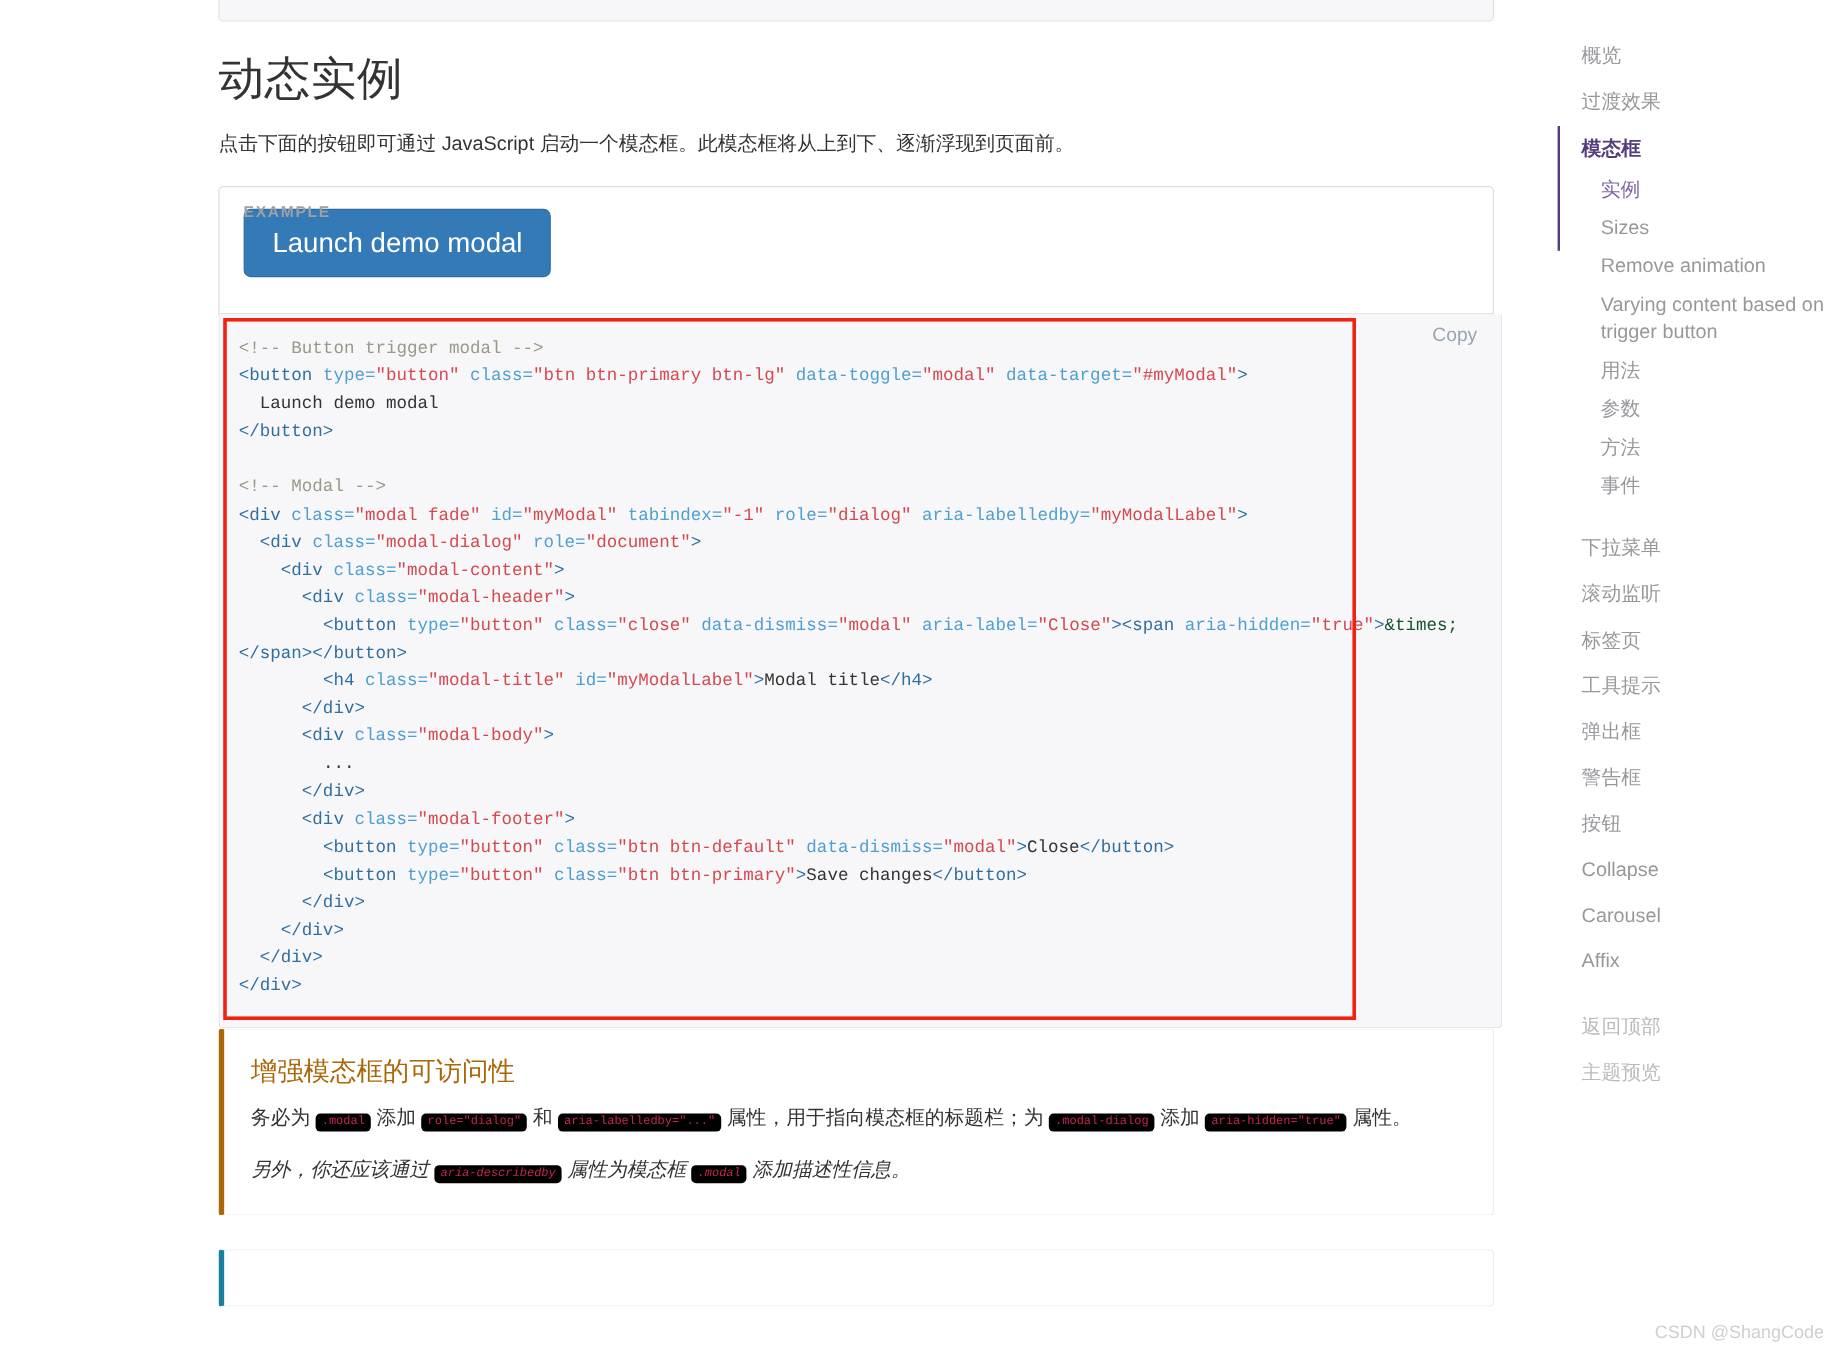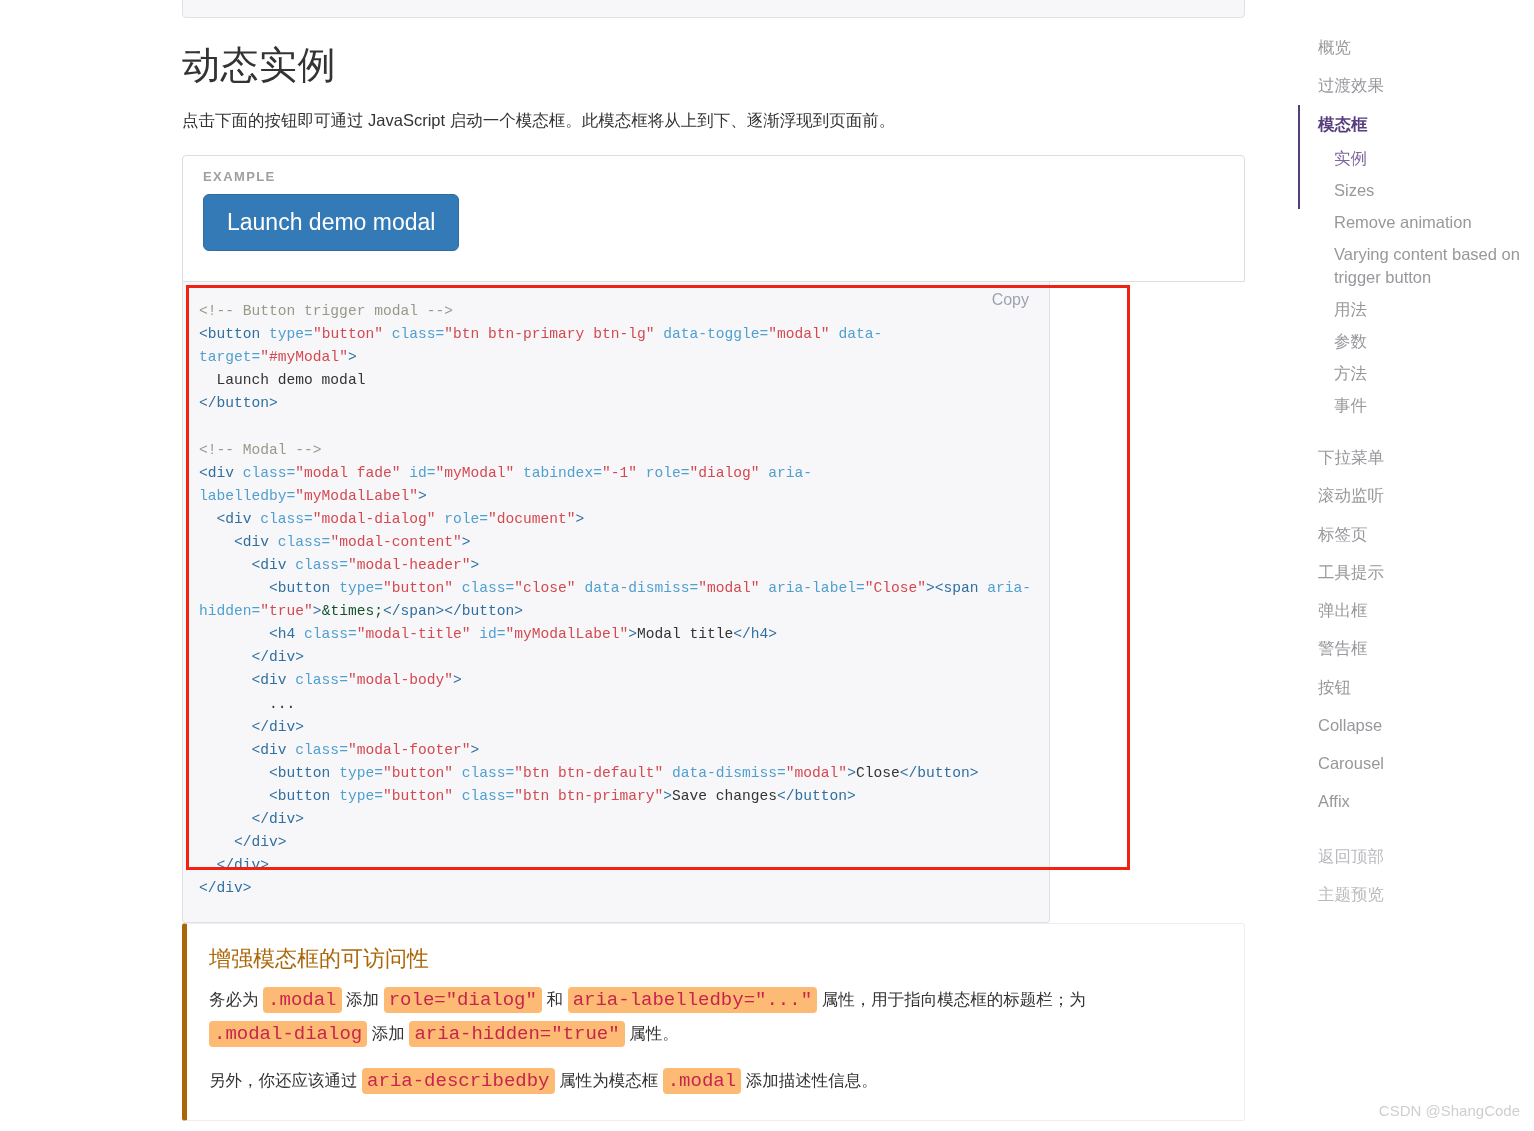--- a/index.html
+++ b/index.html
@@ -49,21 +49,21 @@
   }
 
   
   .example-wrap {
     margin-top: 22px;
     width: 1063px;
     border: 1px solid #dddddd;
     border-radius: 4px 4px 0 0;
     background: #ffffff;
     position: relative;
-    padding: 38px 20px 30px 20px;
+    padding: 18px 20px 30px 20px;
   }
   .example-label {
     position: absolute;
     top: 13px; left: 20px;
     font-size: 13px;
     letter-spacing: 1.4px;
     color: #9da0a4;
     font-weight: bold;
   }
   .btn-primary-lg {
@@ -75,21 +75,21 @@
     font-size: 23px;
     line-height: 1.33;
     padding: 12px 23px;
     cursor: pointer;
     font-family: inherit;
   }
 
   
   .code-panel {
     position: relative;
-    width: 868px;
+    width: 1070px;
     background: #f7f7f9;
     border: 1px solid #e1e1e8;
     border-top: 0;
     border-radius: 0 0 4px 4px;
     padding: 18px 16px 22px 16px;
   }
   .copy-btn {
     position: absolute;
     top: 8px; right: 14px;
     font-size: 16px;
@@ -137,26 +137,26 @@
     font-size: 22px;
     font-weight: 400;
     color: #aa6708;
   }
   .callout p {
     margin: 0 0 14px 0;
     font-size: 16.5px;
     line-height: 1.75;
     color: #333333;
   }
-  .callout p:last-child { margin-bottom: 0; }
+  .callout p:last-child { margin-bottom: 0; font-style: italic; }
   code.inline {
     font-family: "Liberation Mono", "DejaVu Sans Mono", monospace;
-    font-size: 19px;
+    font-size: 10px;
     color: #c7254e;
-    background: #fdba74;
+    background: #000000;
     padding: 2px 5px;
     border-radius: 4px;
     white-space: nowrap;
   }
 
   .callout-info {
     width: 1063px;
     margin-top: 28px;
     padding: 24px 22px 22px 22px;
     background: #ffffff;

